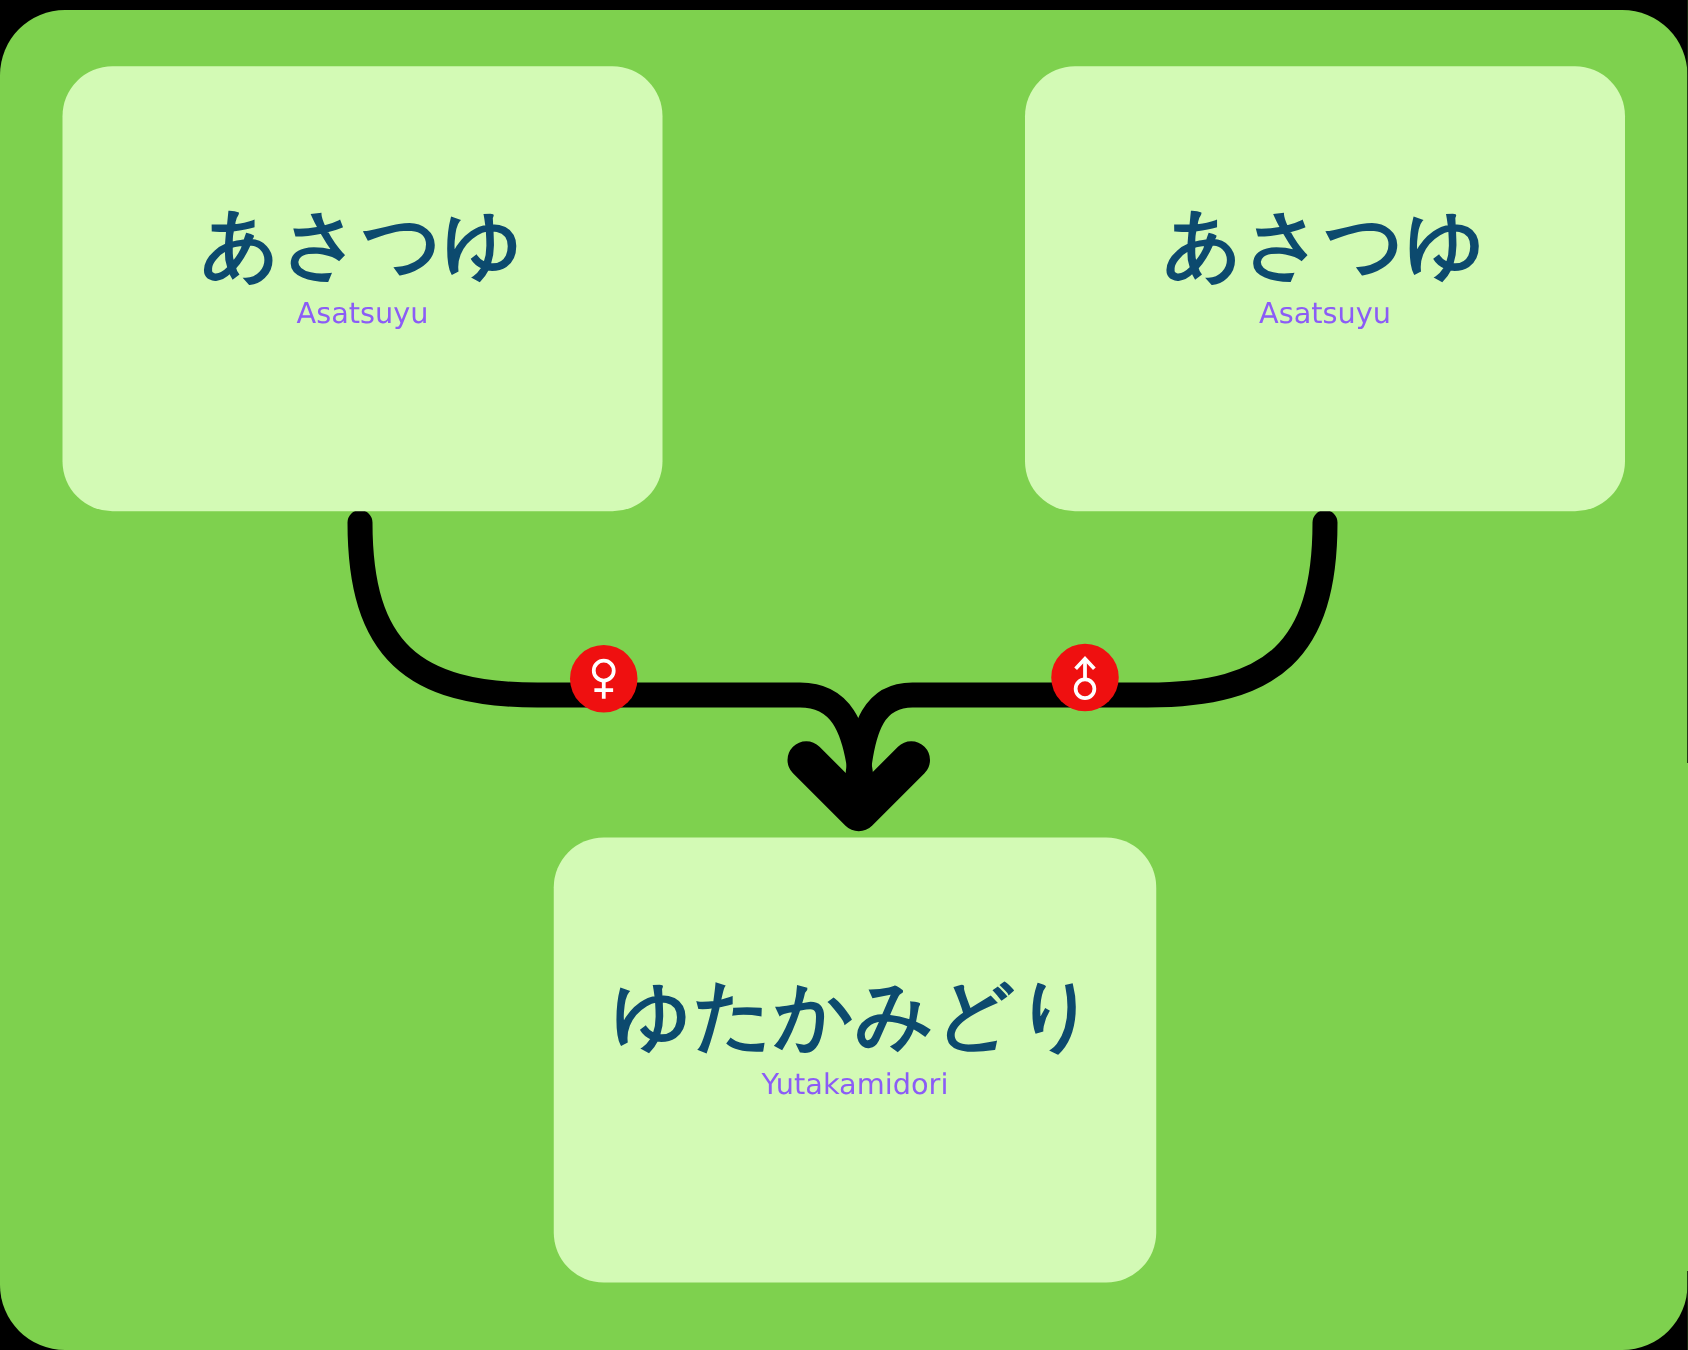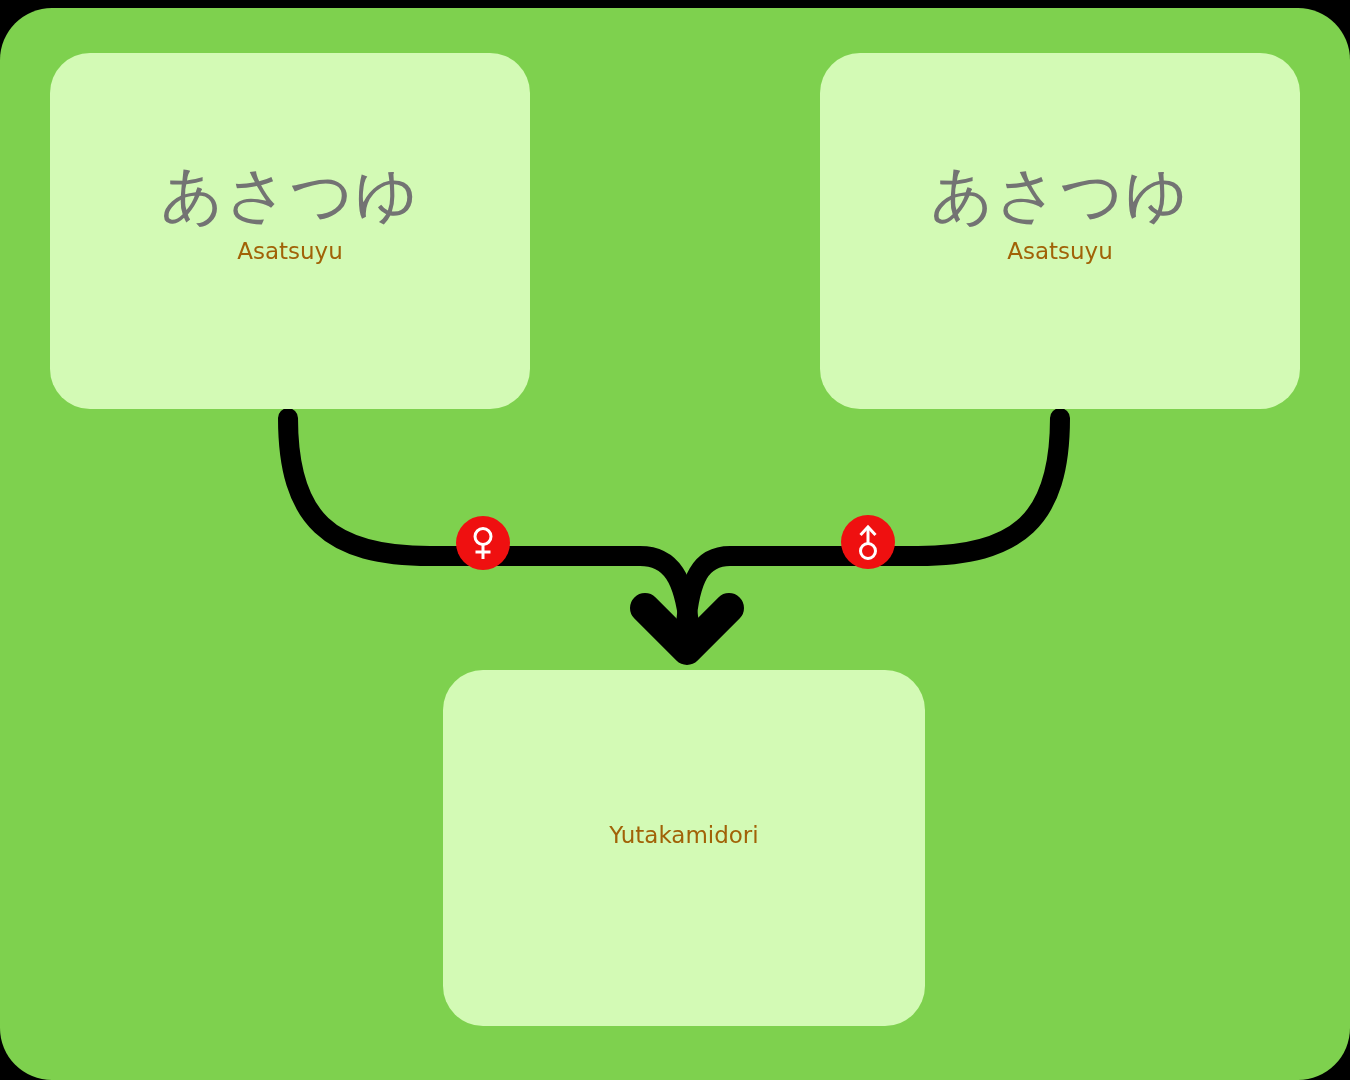--- a/index.html
+++ b/index.html
@@ -35,28 +35,28 @@
     box-sizing: border-box;
   }
   .card-inner {
     display: flex;
     flex-direction: column;
     align-items: center;
     justify-content: center;
     transform: translateY(-18px);
   }
   .card-name {
-    color: #737373;
-    font-weight: 400;
+    color: #0c4a6e;
+    font-weight: 700;
     letter-spacing: 0.02em;
     line-height: 1.05;
     white-space: nowrap;
   }
   .card-romaji {
-    color: #a16207;
+    color: #8b5cf6;
     font-weight: 400;
     margin-top: 10px;
     white-space: nowrap;
   }
 
   
   #card-parent-1 {
     left: 50px;  top: 53px;  width: 480px; height: 356px;
   }
   #card-parent-2 {
@@ -126,20 +126,21 @@
 
   <div class="card" id="card-parent-2">
     <div class="card-inner">
       <div class="card-name">あさつゆ</div>
       <div class="card-romaji">Asatsuyu</div>
     </div>
   </div>
 
   <div class="card" id="card-child">
     <div class="card-inner">
+      <div class="card-name">ゆたかみどり</div>
       <div class="card-romaji">Yutakamidori</div>
     </div>
   </div>
 
   <div class="badge" id="badge-female">
     <svg width="32" height="36" viewBox="0 0 32 36">
       <circle cx="16" cy="11.5" r="8" fill="none" stroke="#ffffff" stroke-width="3"></circle>
       <line x1="16" y1="19.5" x2="16" y2="34" stroke="#ffffff" stroke-width="3" stroke-linecap="butt"></line>
       <line x1="8.5" y1="27" x2="23.5" y2="27" stroke="#ffffff" stroke-width="3" stroke-linecap="butt"></line>
     </svg>

